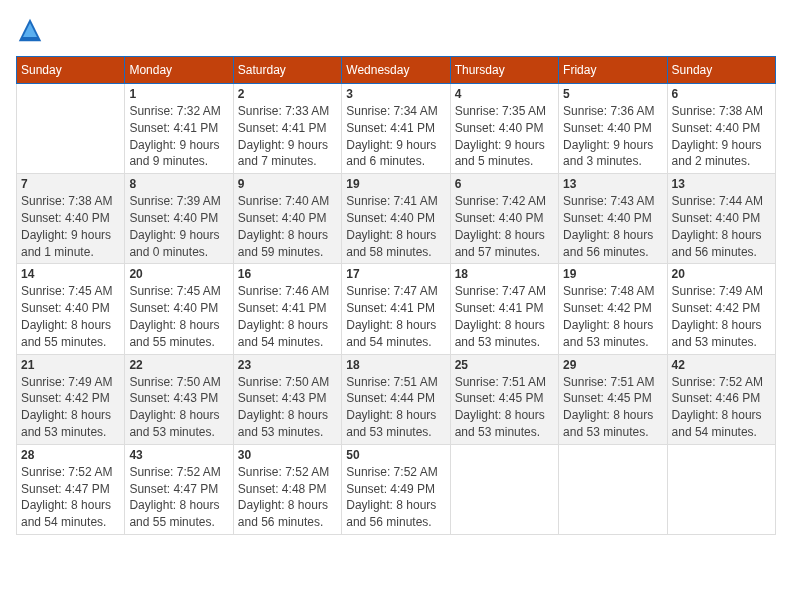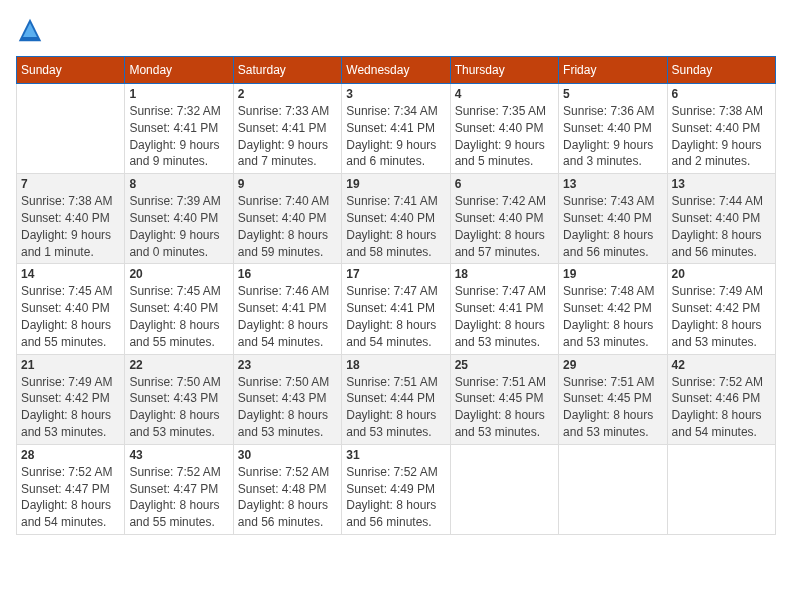--- a/index.html
+++ b/index.html
@@ -252,21 +252,21 @@
         </td>
         <td>
           <div class="day-number">43</div>
           <div class="day-info">Sunrise: 7:52 AM<br>Sunset: 4:47 PM<br>Daylight: 8 hours and 55 minutes.</div>
         </td>
         <td>
           <div class="day-number">30</div>
           <div class="day-info">Sunrise: 7:52 AM<br>Sunset: 4:48 PM<br>Daylight: 8 hours and 56 minutes.</div>
         </td>
         <td>
-          <div class="day-number">31</div>
+          <div class="day-number">50</div>
           <div class="day-info">Sunrise: 7:52 AM<br>Sunset: 4:49 PM<br>Daylight: 8 hours and 56 minutes.</div>
         </td>
         <td class="empty-cell"></td>
         <td class="empty-cell"></td>
         <td class="empty-cell"></td>
       </tr>
     </tbody>
 </table>
 
 </body></html>

